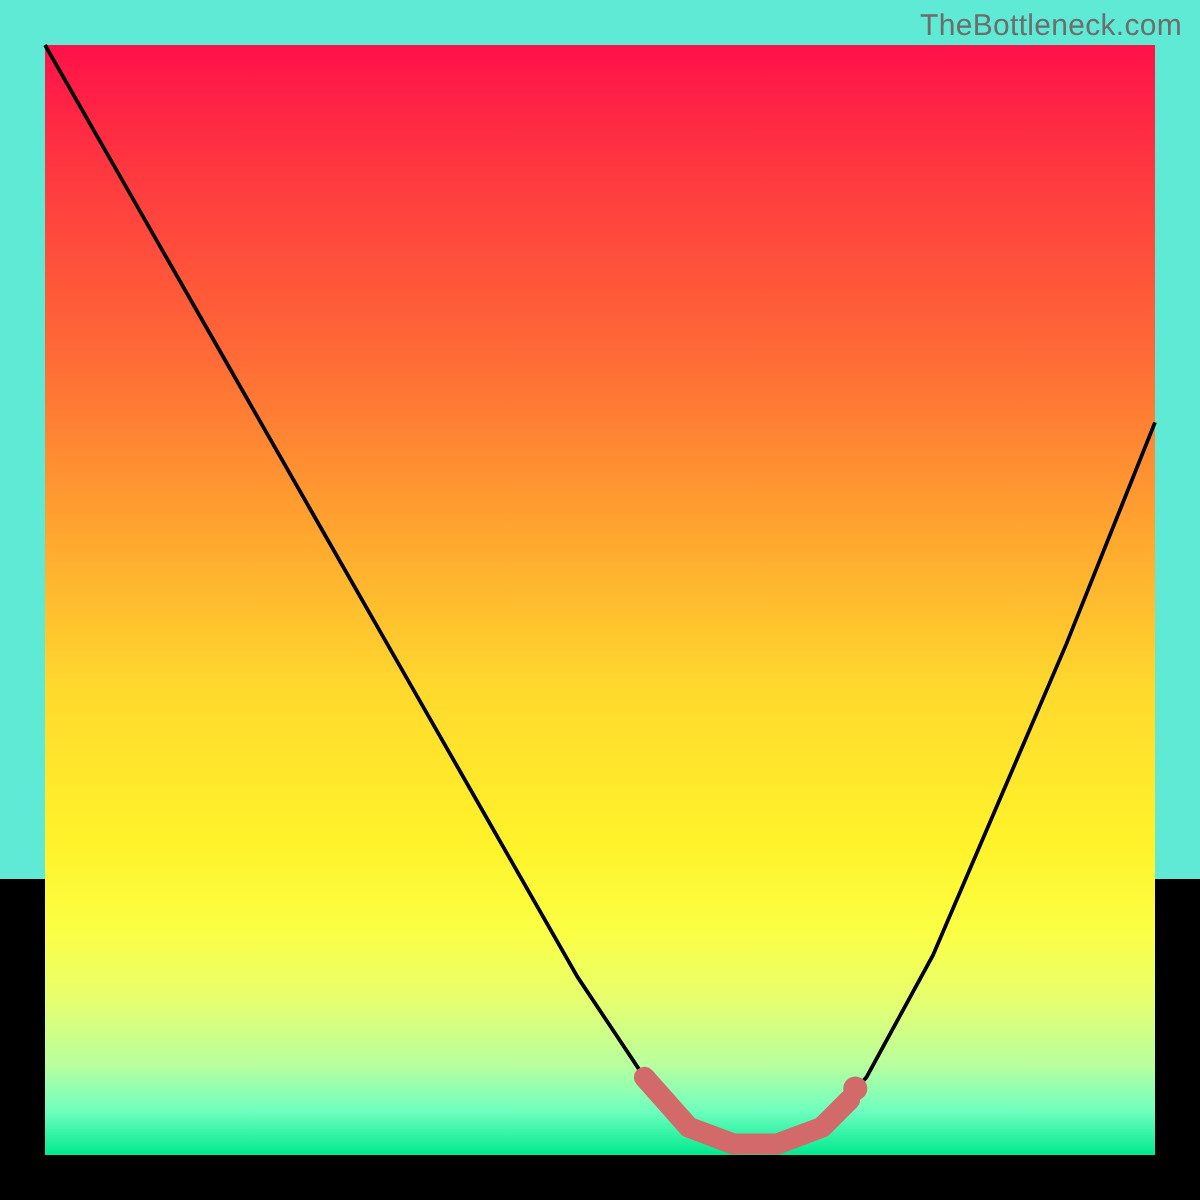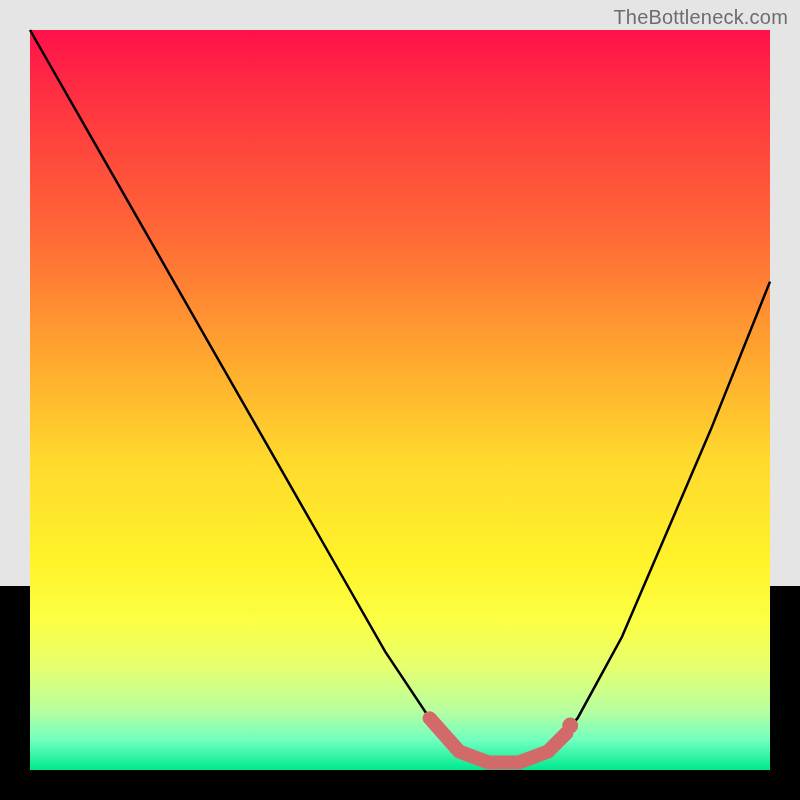--- a/index.html
+++ b/index.html
@@ -10,21 +10,21 @@
     background: #000;
     overflow: hidden;
     font-family: Arial, Helvetica, sans-serif;
   }
   .frame {
     position: absolute;
     left: 0;
     top: 0;
     width: 800px;
     height: 586px;
-    background: #e5e5e5;
+    background: #5eead4;
   }
   .plot {
     position: absolute;
     left: 30px;
     top: 30px;
     width: 740px;
     height: 740px;
     background: linear-gradient(to bottom,
       #ff114a 0%,
       #ff3a3f 12%,

